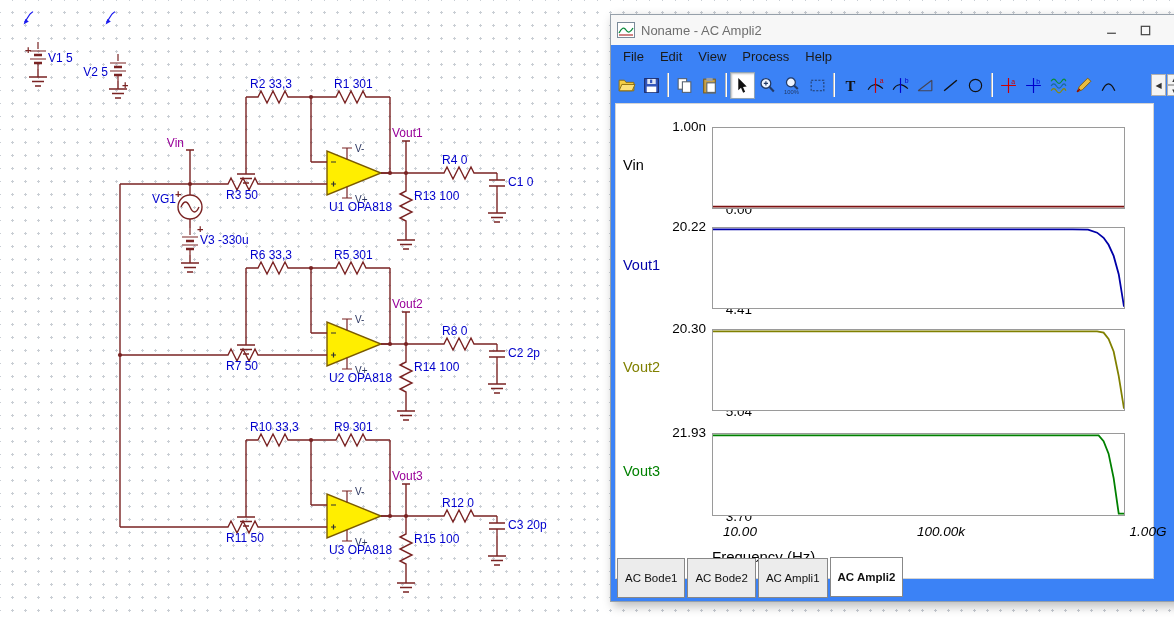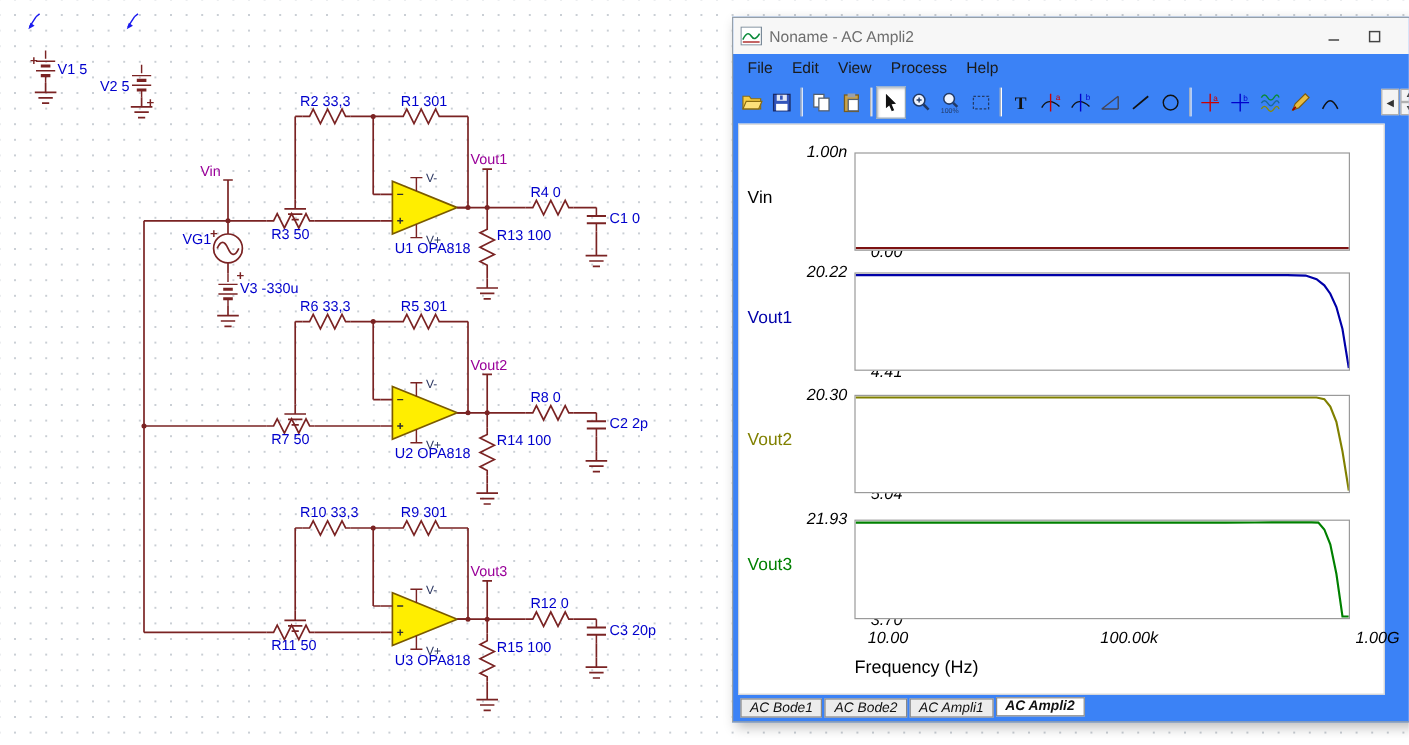--- a/index.html
+++ b/index.html
@@ -45,28 +45,28 @@
   .nav-cluster{margin-left:auto;display:flex;align-items:center;margin-right:2px;}
   .nbtn{width:15px;height:22px;border:1px solid #b0b0b0;background:#f4f4f4;display:flex;align-items:center;justify-content:center;padding:0;font-size:8px;color:#333;}
   .spinner{width:14px;height:22px;display:flex;flex-direction:column;margin:0 1px;}
   .spinner button{flex:1;border:1px solid #b0b0b0;background:#f4f4f4;font-size:6px;line-height:1;padding:0;color:#333;}
 
   
   .page{position:absolute;left:4px;top:88px;width:539px;height:476px;background:#ffffff;border:1px solid #d4d4d4;box-sizing:border-box;}
   .plot-row{position:absolute;left:0;width:100%;}
   .plot-box{position:absolute;left:96px;width:413px;top:0;bottom:0;border:1px solid #9a9a9a;background:#fff;box-sizing:border-box;}
   .plot-box svg{width:100%;height:100%;}
-  .ylab{position:absolute;left:0;width:90px;text-align:right;font-size:13.5px;font-style:italic;color:#000;}
+  .ylab{position:absolute;left:0;width:90px;text-align:right;font-size:13.5px;color:#000;}
   .ytop{top:-8px;} .ybot{bottom:-8px;padding-left:46px;}
   .sig-name{position:absolute;left:7px;top:36%;font-size:14.5px;color:#000;}
   .xlabels{position:absolute;top:420px;left:0;width:100%;height:16px;margin-left:23px;}
   .xlab{position:absolute;transform:translateX(-50%);font-size:13.5px;font-style:italic;white-space:nowrap;}
   .freq-title{position:absolute;top:444px;left:96px;width:413px;text-align:left;font-size:15px;color:#000;}
   .tabsbar{position:absolute;left:6px;bottom:3px;display:flex;gap:2px;}
-  .tab{padding:1px 7px;border:1px solid #888;background:#ececec;font-size:11.5px;color:#111;font-style:italic;}
+  .tab{padding:13px 7px;border:1px solid #888;background:#ececec;font-size:11.5px;color:#111;}
   .tab.active{background:#ffffff;font-weight:bold;position:relative;top:-1px;}
 </style>
 </head>
 <body>
 
 <div style="position:absolute;inset:0;">
 <svg class="schematic-svg" width="610" height="621" viewBox="0 0 610 621">
   <defs>
     <g id="res-h">
           <path d="M0 0 h6 l3 -6 6 12 6 -12 6 12 6 -12 3 6 h4" fill="none" stroke="#7a2323" stroke-width="1.4"></path>

